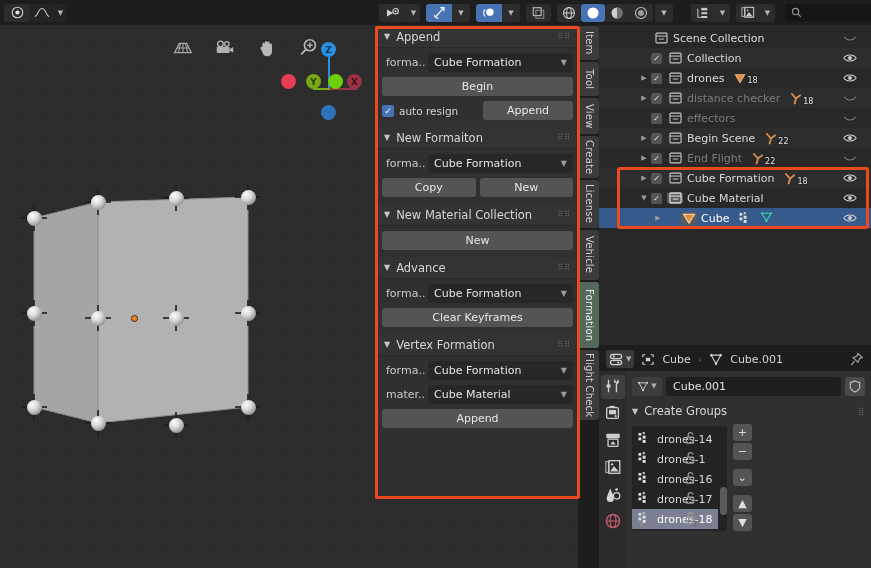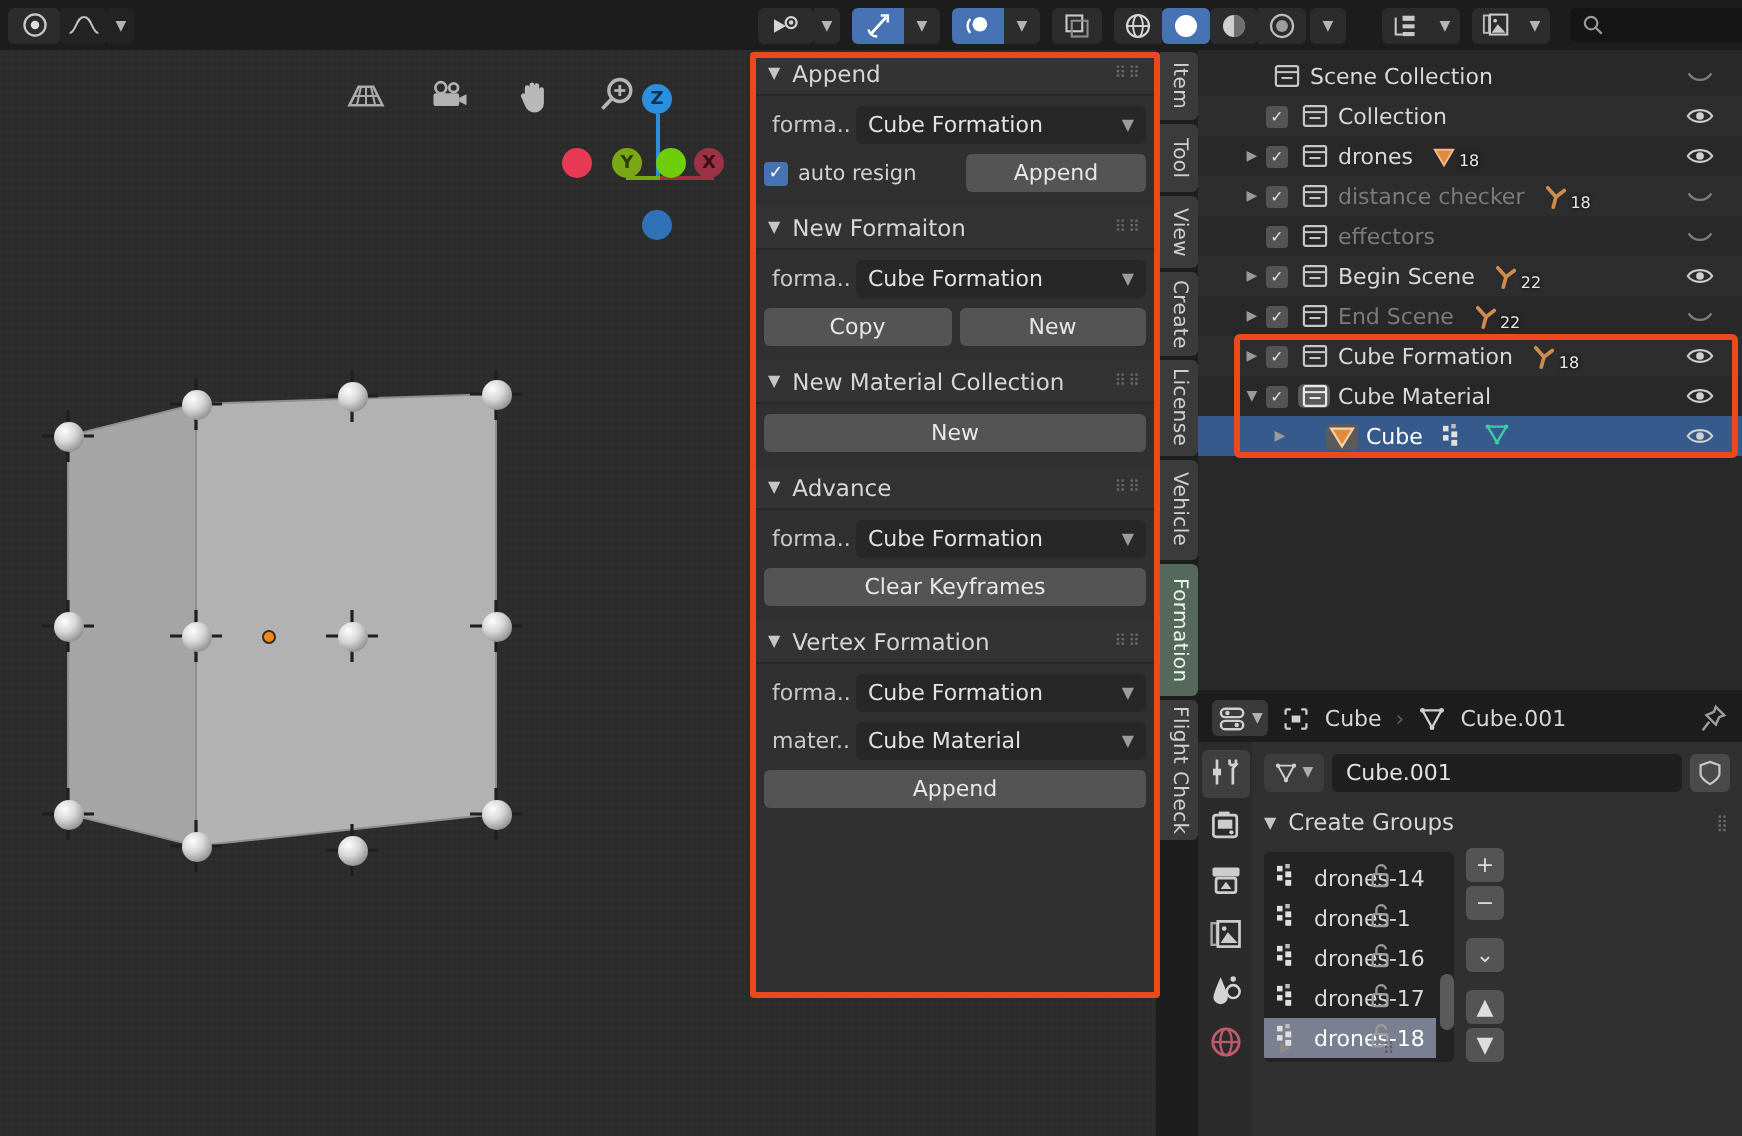--- a/index.html
+++ b/index.html
@@ -120,21 +120,21 @@
   .outliner {
     position: absolute; left: 599px; top: 25px; width: 272px; height: 320px;
     background: #282828; overflow:hidden;
   }
   .ol-search {
     flex: 1; height: 17px; background: #151515; border-radius: 3px;
     display:flex; align-items:center; padding: 0 6px; gap: 4px;
     color:#8a8a8a; font-size: 10px;
   }
   .ol-row {
-    height: 20px; display:flex; align-items:center; gap: 0; padding-left: 6px;
+    height: 20px; display:flex; align-items:center; gap: 0; padding-left: 24px;
     font-size: 11px; color: #d8d8d8; position:relative;
   }
   .ol-row.alt { background: #2d2d2d; }
   .ol-row.selected { background: #375a8c; color:#ffffff; }
   .ol-row.dim { color: #7b7b7b; }
   .ol-disc { width: 14px; display:flex; align-items:center; justify-content:center; color:#9a9a9a; font-size:7px; }
   .ol-chk {
     width: 11px; height: 11px; border-radius: 2px; background:#545454;
     display:flex; align-items:center; justify-content:center; color:#e2e2e2; font-size:8px; margin-right:5px;
   }
@@ -418,20 +418,23 @@
       </div>
       <div class="panel-body">
         <div class="row">
     <span class="lbl">forma..</span>
     <div class="dropdown">
       <span>Cube Formation</span>
       <span class="dchev">▼</span>
     </div>
         </div>
         <div class="row">
+          <div class="btn">Begin</div>
+        </div>
+        <div class="row">
       <div class="cbrow">
         <span class="cbox">✓</span>
         <span class="cblabel">auto resign</span>
       </div>
       <div class="btn" style="flex:0 0 90px;">Append</div>
     </div>
       </div>
       <div class="panel-header">
         <span class="tri">▼</span>
     <span>New Formaiton</span>
@@ -668,21 +671,21 @@
           <span style="width:14px;"></span>
           <span class="ol-disc">▶</span>
           <span class="ol-chk">✓</span>
           <span class="ol-ico" style="">
             <svg width="13" height="12" viewBox="0 0 14 13">
               <rect x="1" y="1.2" width="12" height="10.6" rx="1" fill="none" stroke="#c6c6c6" stroke-width="1.2"></rect>
               <line x1="1" y1="4.4" x2="13" y2="4.4" stroke="#c6c6c6" stroke-width="1.1"></line>
               <line x1="4" y1="7.6" x2="10" y2="7.6" stroke="#c6c6c6" stroke-width="1.1"></line>
             </svg>
           </span>
-          <span class="ol-name">End Scene</span>
+          <span class="ol-name">End Flight</span>
           <span class="ol-badge">
             <svg width="12" height="13" viewBox="0 0 13 14">
               <path d="M2 2 L6.5 7 L11 3.5" stroke="#d08b4e" stroke-width="2" fill="none" stroke-linecap="round"></path>
               <path d="M6.5 7 L5 12.5" stroke="#d08b4e" stroke-width="2" fill="none" stroke-linecap="round"></path>
             </svg>
             <span class="num">22</span>
           </span>
           <span class="ol-eye">
             <svg width="14" height="10" viewBox="0 0 16 11">
               <path d="M1.5 4 C4.5 9 11.5 9 14.5 4" fill="none" stroke="#7d7d7d" stroke-width="1.3"></path>

